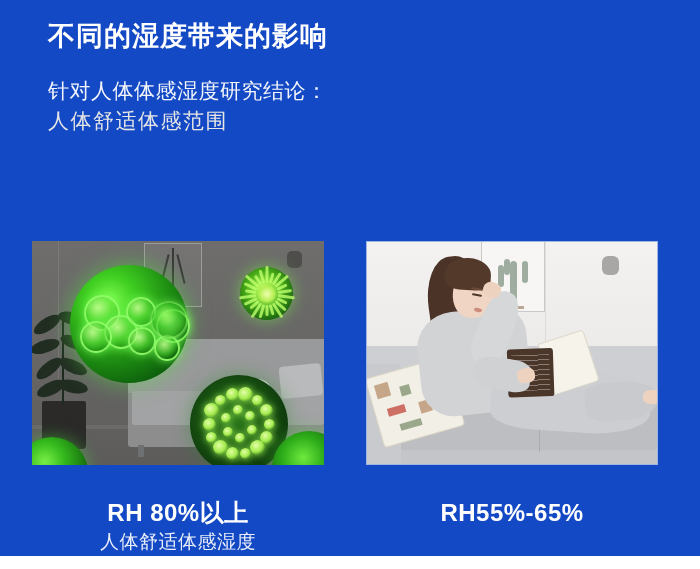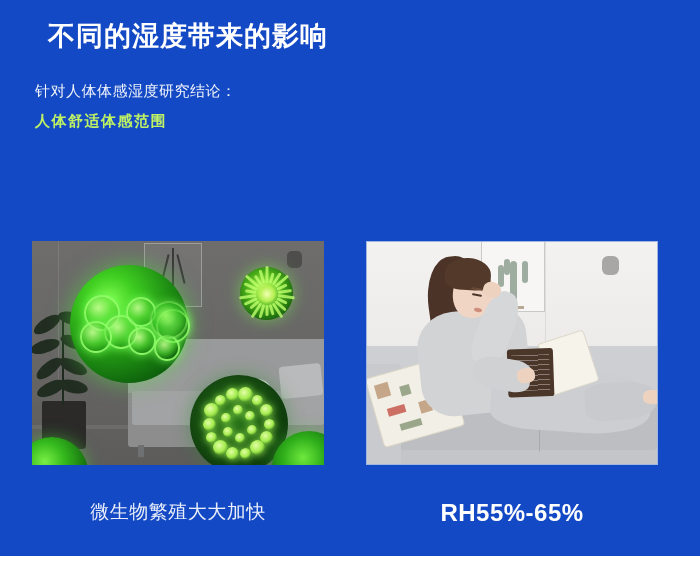--- a/index.html
+++ b/index.html
@@ -26,39 +26,39 @@
     left: 48px;
     top: 18px;
     font-size: 27px;
     font-weight: bold;
     color: #ffffff;
     letter-spacing: 1px;
     white-space: nowrap;
   }
   #body-copy {
     position: absolute;
-    left: 35px;
+    left: 48px;
     top: 76px;
     color: #f2f5fb;
-    font-size: 15px;
+    font-size: 21px;
     line-height: 30px;
     letter-spacing: 0.5px;
   }
   #body-copy .line {
     white-space: nowrap;
     display: block;
   }
   #body-copy .strong {
     font-weight: bold;
     color: #ffffff;
     letter-spacing: 0px;
   }
   #body-copy .line-bold {
-    font-weight: bold;
-    color: #bef264;
+    font-weight: normal;
+    color: #e5e5e5;
     letter-spacing: 1.5px;
   }
 
   
   .panel {
     position: absolute;
     top: 241px;
     width: 292px;
     height: 224px;
     overflow: hidden;
@@ -706,20 +706,21 @@
           <div class="page-r"></div>
           <div class="page-l"></div>
         </div>
         <div class="w-arm-low"></div>
         <div class="w-hand-book"></div>
       </div>
     </div>
   </div>
 
   <div class="caption" id="caption-left">
-    <span class="cap-sub">微生物繁殖大大加快</span>
+    <span class="cap-main">RH 80%以上</span>
+    <span class="cap-sub">人体舒适体感湿度</span>
   </div>
 
   <div class="caption" id="caption-right">
     <span class="cap-main">RH55%-65%</span>
   </div>
 
 </div>
 
 </body></html>

